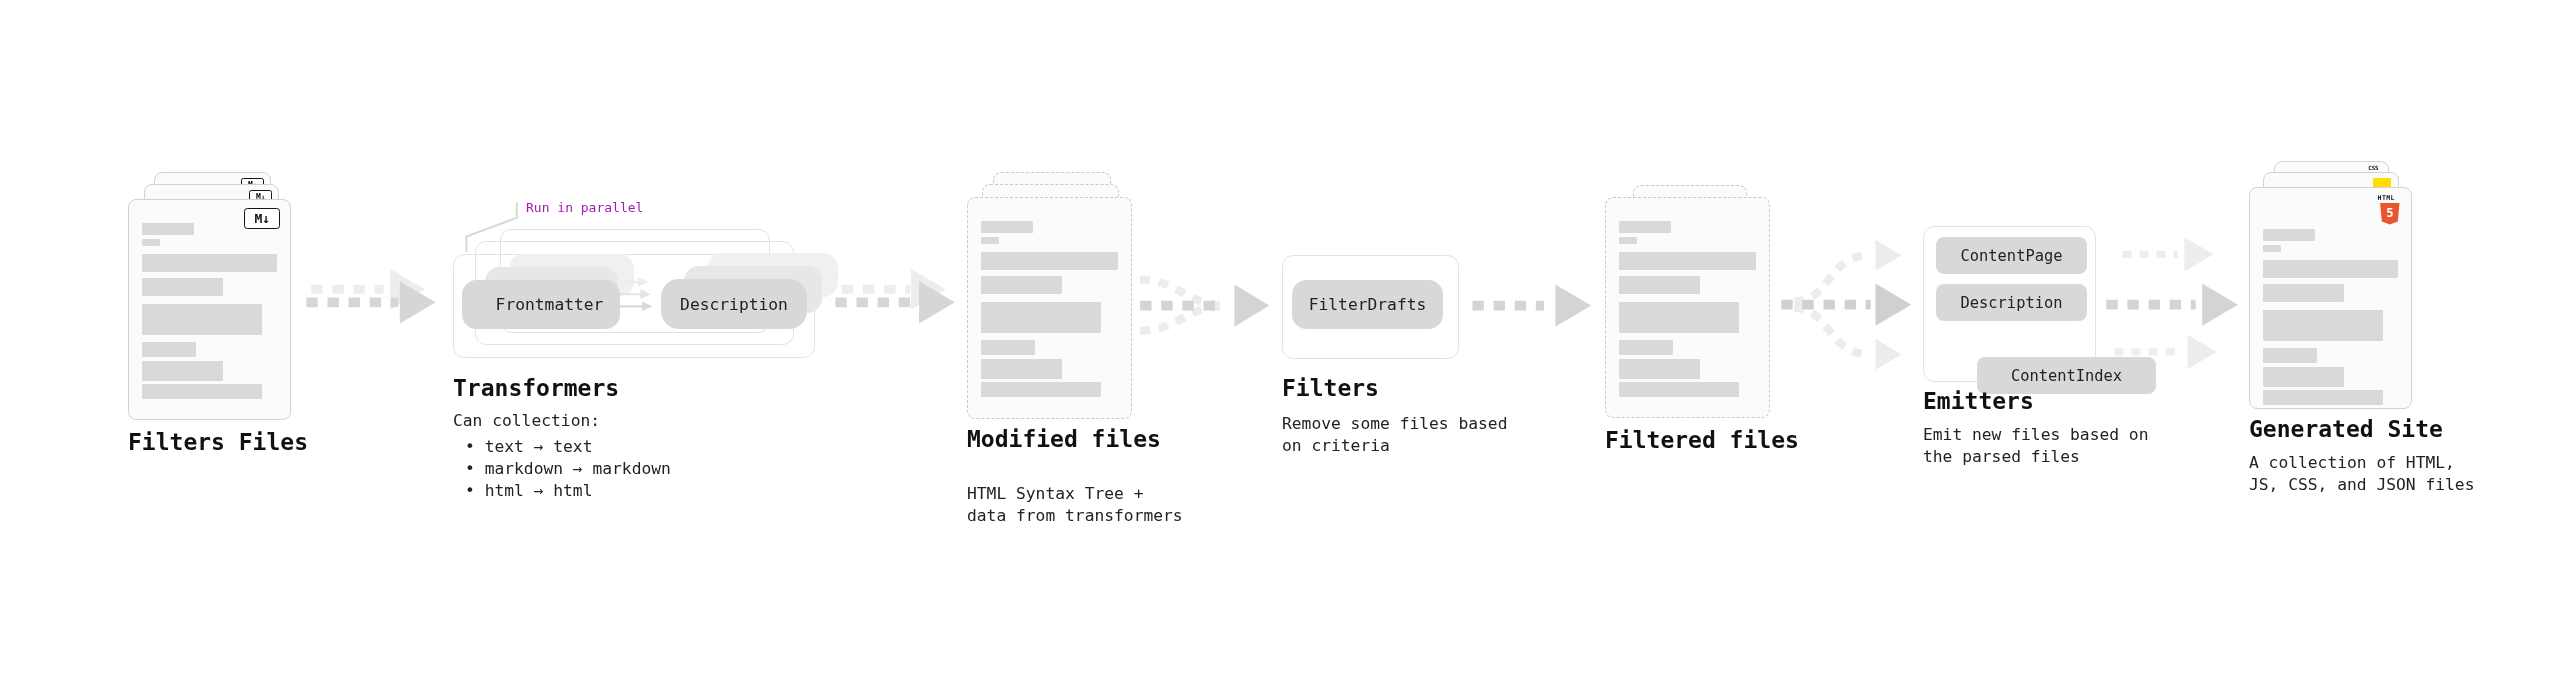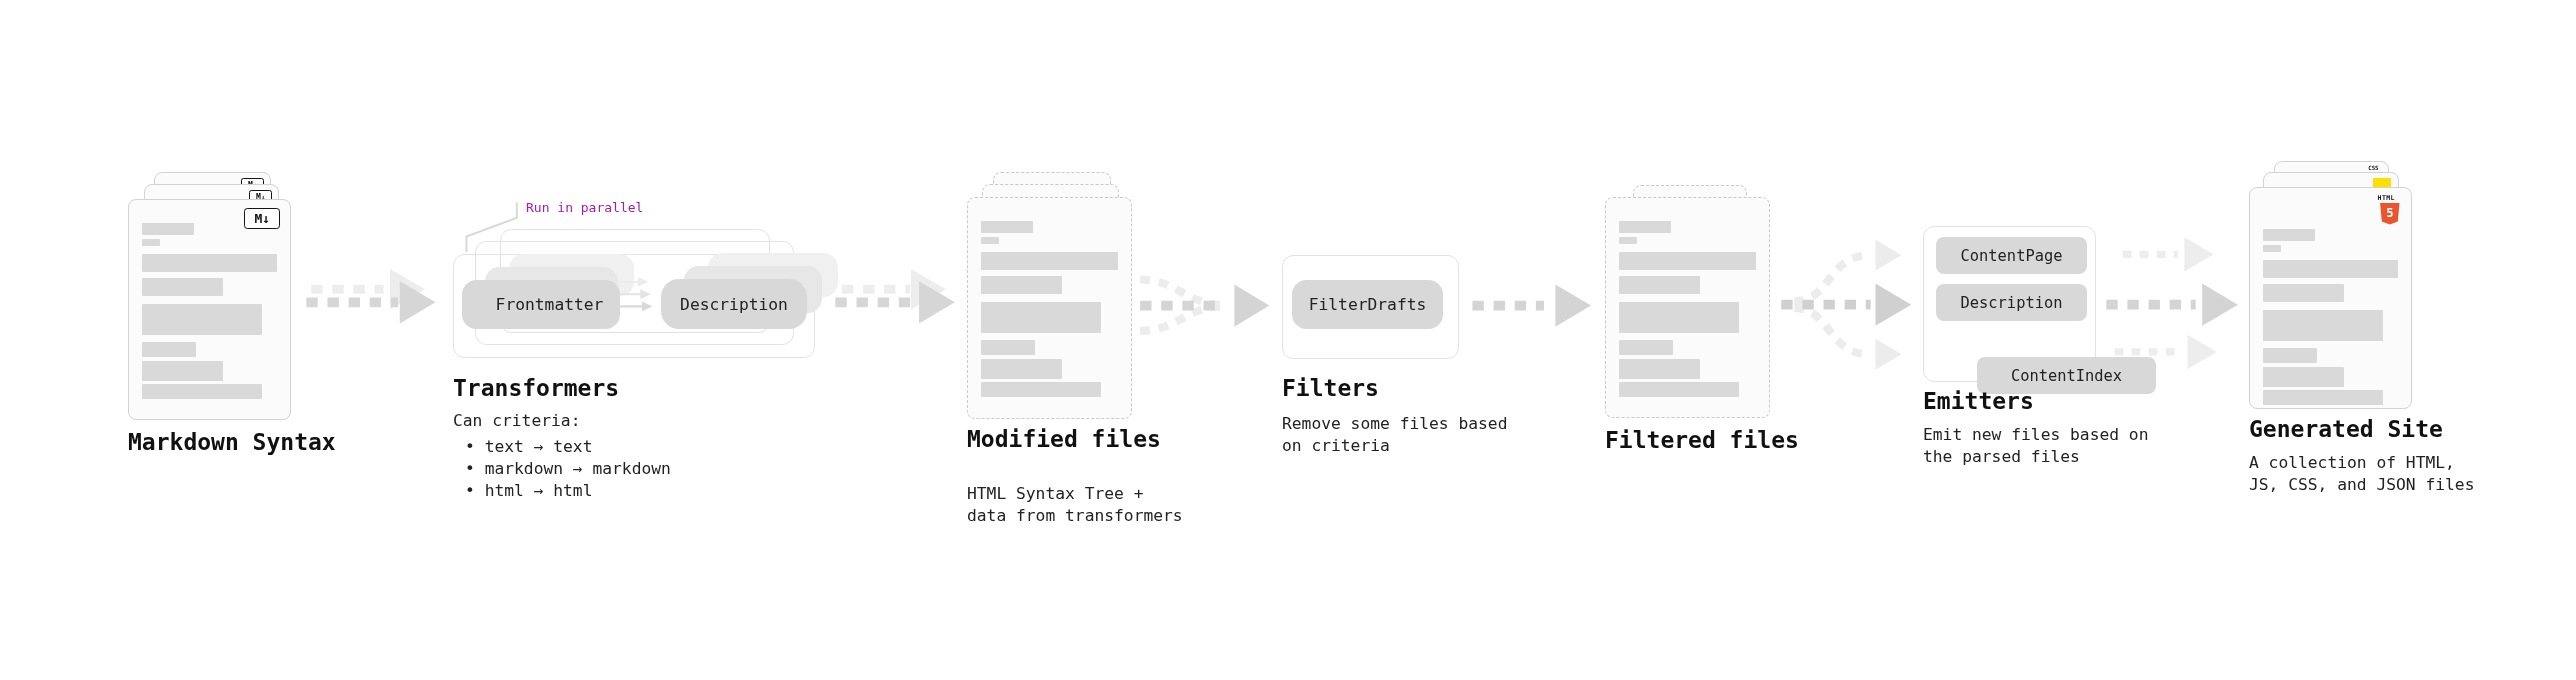--- a/index.html
+++ b/index.html
@@ -113,21 +113,21 @@
         <div class="bar" style="width:18px;height:6.5px;margin-bottom:8.1px;"></div>
         <div class="bar" style="width:135px;height:18px;margin-bottom:6.5px;"></div>
         <div class="bar" style="width:81px;height:18px;margin-bottom:8.1px;"></div>
         <div class="bar" style="width:120px;height:31px;margin-bottom:6.5px;"></div>
         <div class="bar" style="width:54px;height:14.6px;margin-bottom:4.9px;"></div>
         <div class="bar" style="width:81px;height:19.5px;margin-bottom:3.3px;"></div>
         <div class="bar" style="width:120px;height:14.6px;"></div>
       </div>
     </div>
   </div>
-  <div class="title" style="left:128px;top:429px;">Markdown Syntax</div>
+  <div class="title" style="left:128px;top:429px;">Filters Files</div>
 
   <div class="box z2" style="left:500px;top:229px;width:270px;height:104px;"></div>
   <div class="box z3" style="left:475px;top:241px;width:319px;height:104px;"></div>
   <div class="box z4" style="left:453px;top:254px;width:362px;height:104px;"></div>
 
   <div class="pill ghost2 z5" style="left:509px;top:254px;width:125px;height:42px;"></div>
   <div class="pill ghost1 z5" style="left:485px;top:267px;width:133px;height:46px;"></div>
   <div class="pill z7" style="left:462px;top:280px;width:141px;height:49px;padding-left:17px;">Frontmatter</div>
 
   <div class="pill ghost2 z5" style="left:708px;top:253px;width:130px;height:44px;"></div>
@@ -143,21 +143,21 @@
       <polygon points="798,347 785,341 785,353" fill="#ececec"></polygon>
       <line x1="754" y1="362" x2="789" y2="362" stroke="#e4e4e4" stroke-width="2.5"></line>
       <polygon points="801,362 788,356 788,368" fill="#e4e4e4"></polygon>
       <line x1="750" y1="377" x2="791" y2="377" stroke="#d9d9d9" stroke-width="2.5"></line>
       <polygon points="803,377 790,371 790,383" fill="#d9d9d9"></polygon>
     </g>
   </svg>
 
   <div class="callout" style="left:526px;top:200px;">Run in parallel</div>
   <div class="title" style="left:453px;top:375px;">Transformers</div>
-  <div class="body" style="left:453px;top:410px;">Can criteria:</div>
+  <div class="body" style="left:453px;top:410px;">Can collection:</div>
   <div class="body" style="left:465px;top:436px;">
     <div class="bline"><span>•</span> <span>text → text</span></div>
     <div class="bline"><span>•</span> <span>markdown → markdown</span></div>
     <div class="bline"><span>•</span> <span>html → html</span></div>
   </div>
 
   <div>
     <div class="card dashed z2" style="left:993px;top:172px;width:118px;height:98px;"></div>
     <div class="card dashed z3" style="left:982px;top:184px;width:137px;height:114px;"></div>
     <div class="card dashed z4" style="left:967px;top:197px;width:165px;height:222px;">

